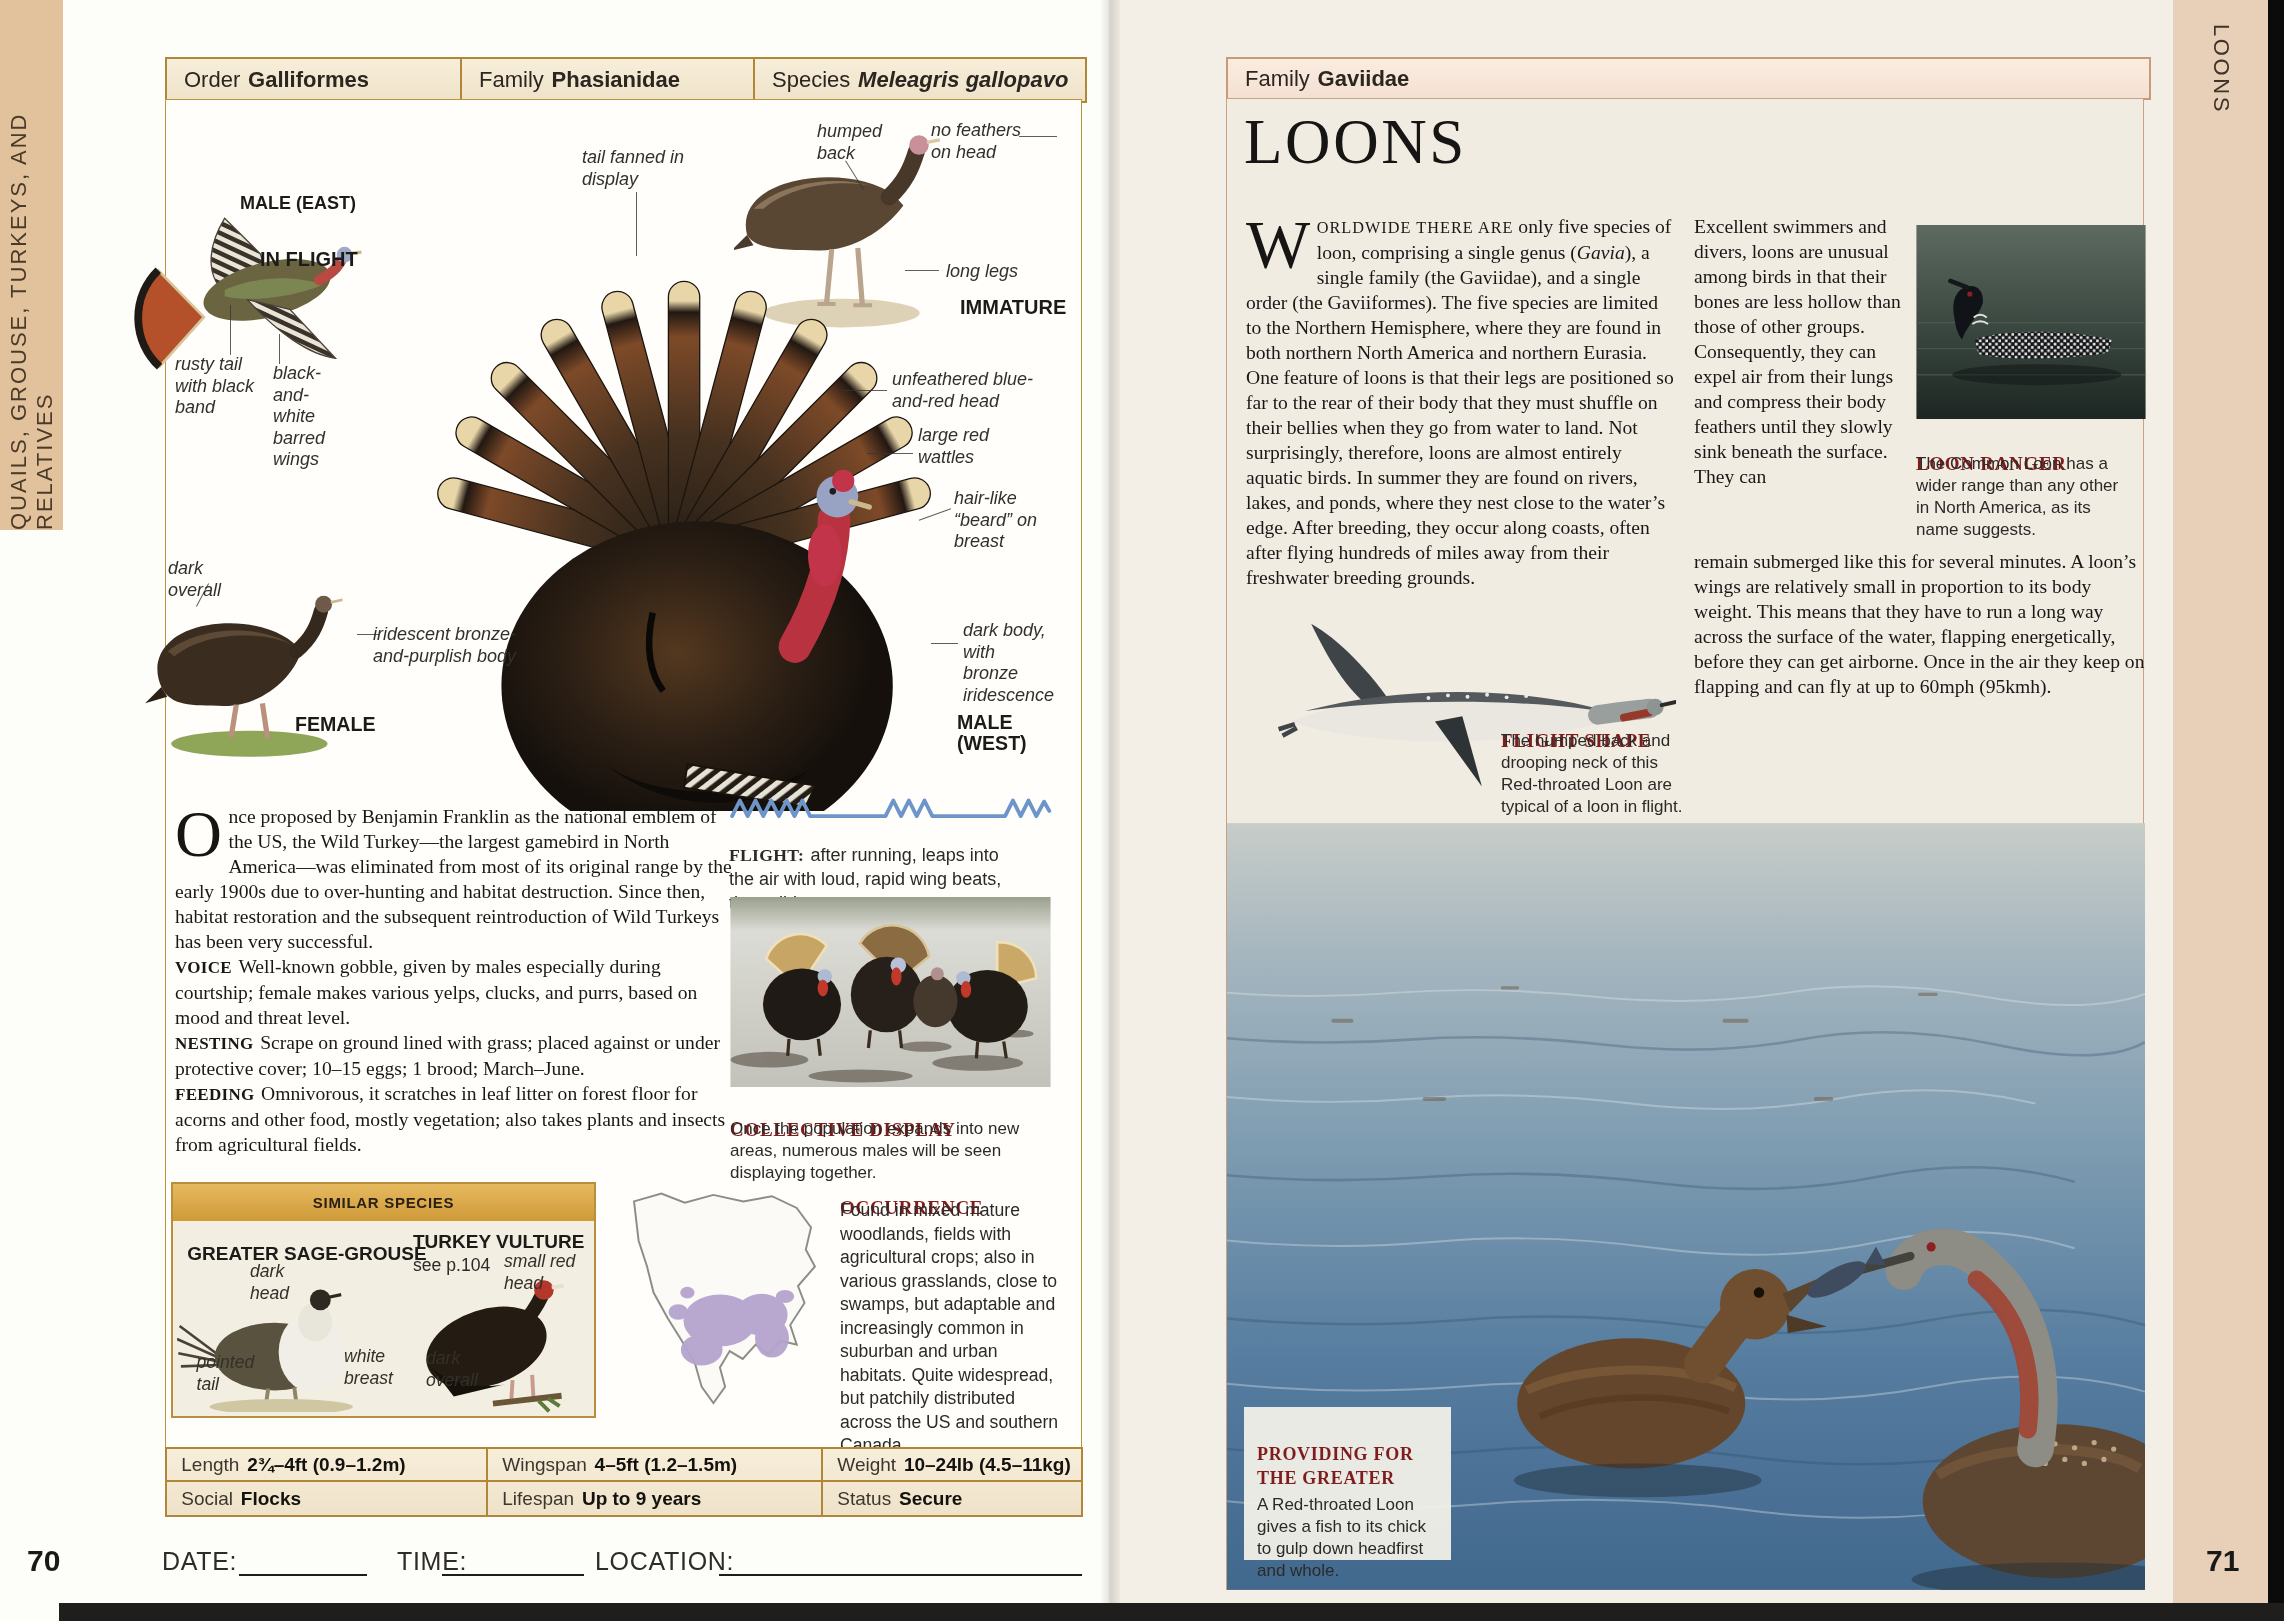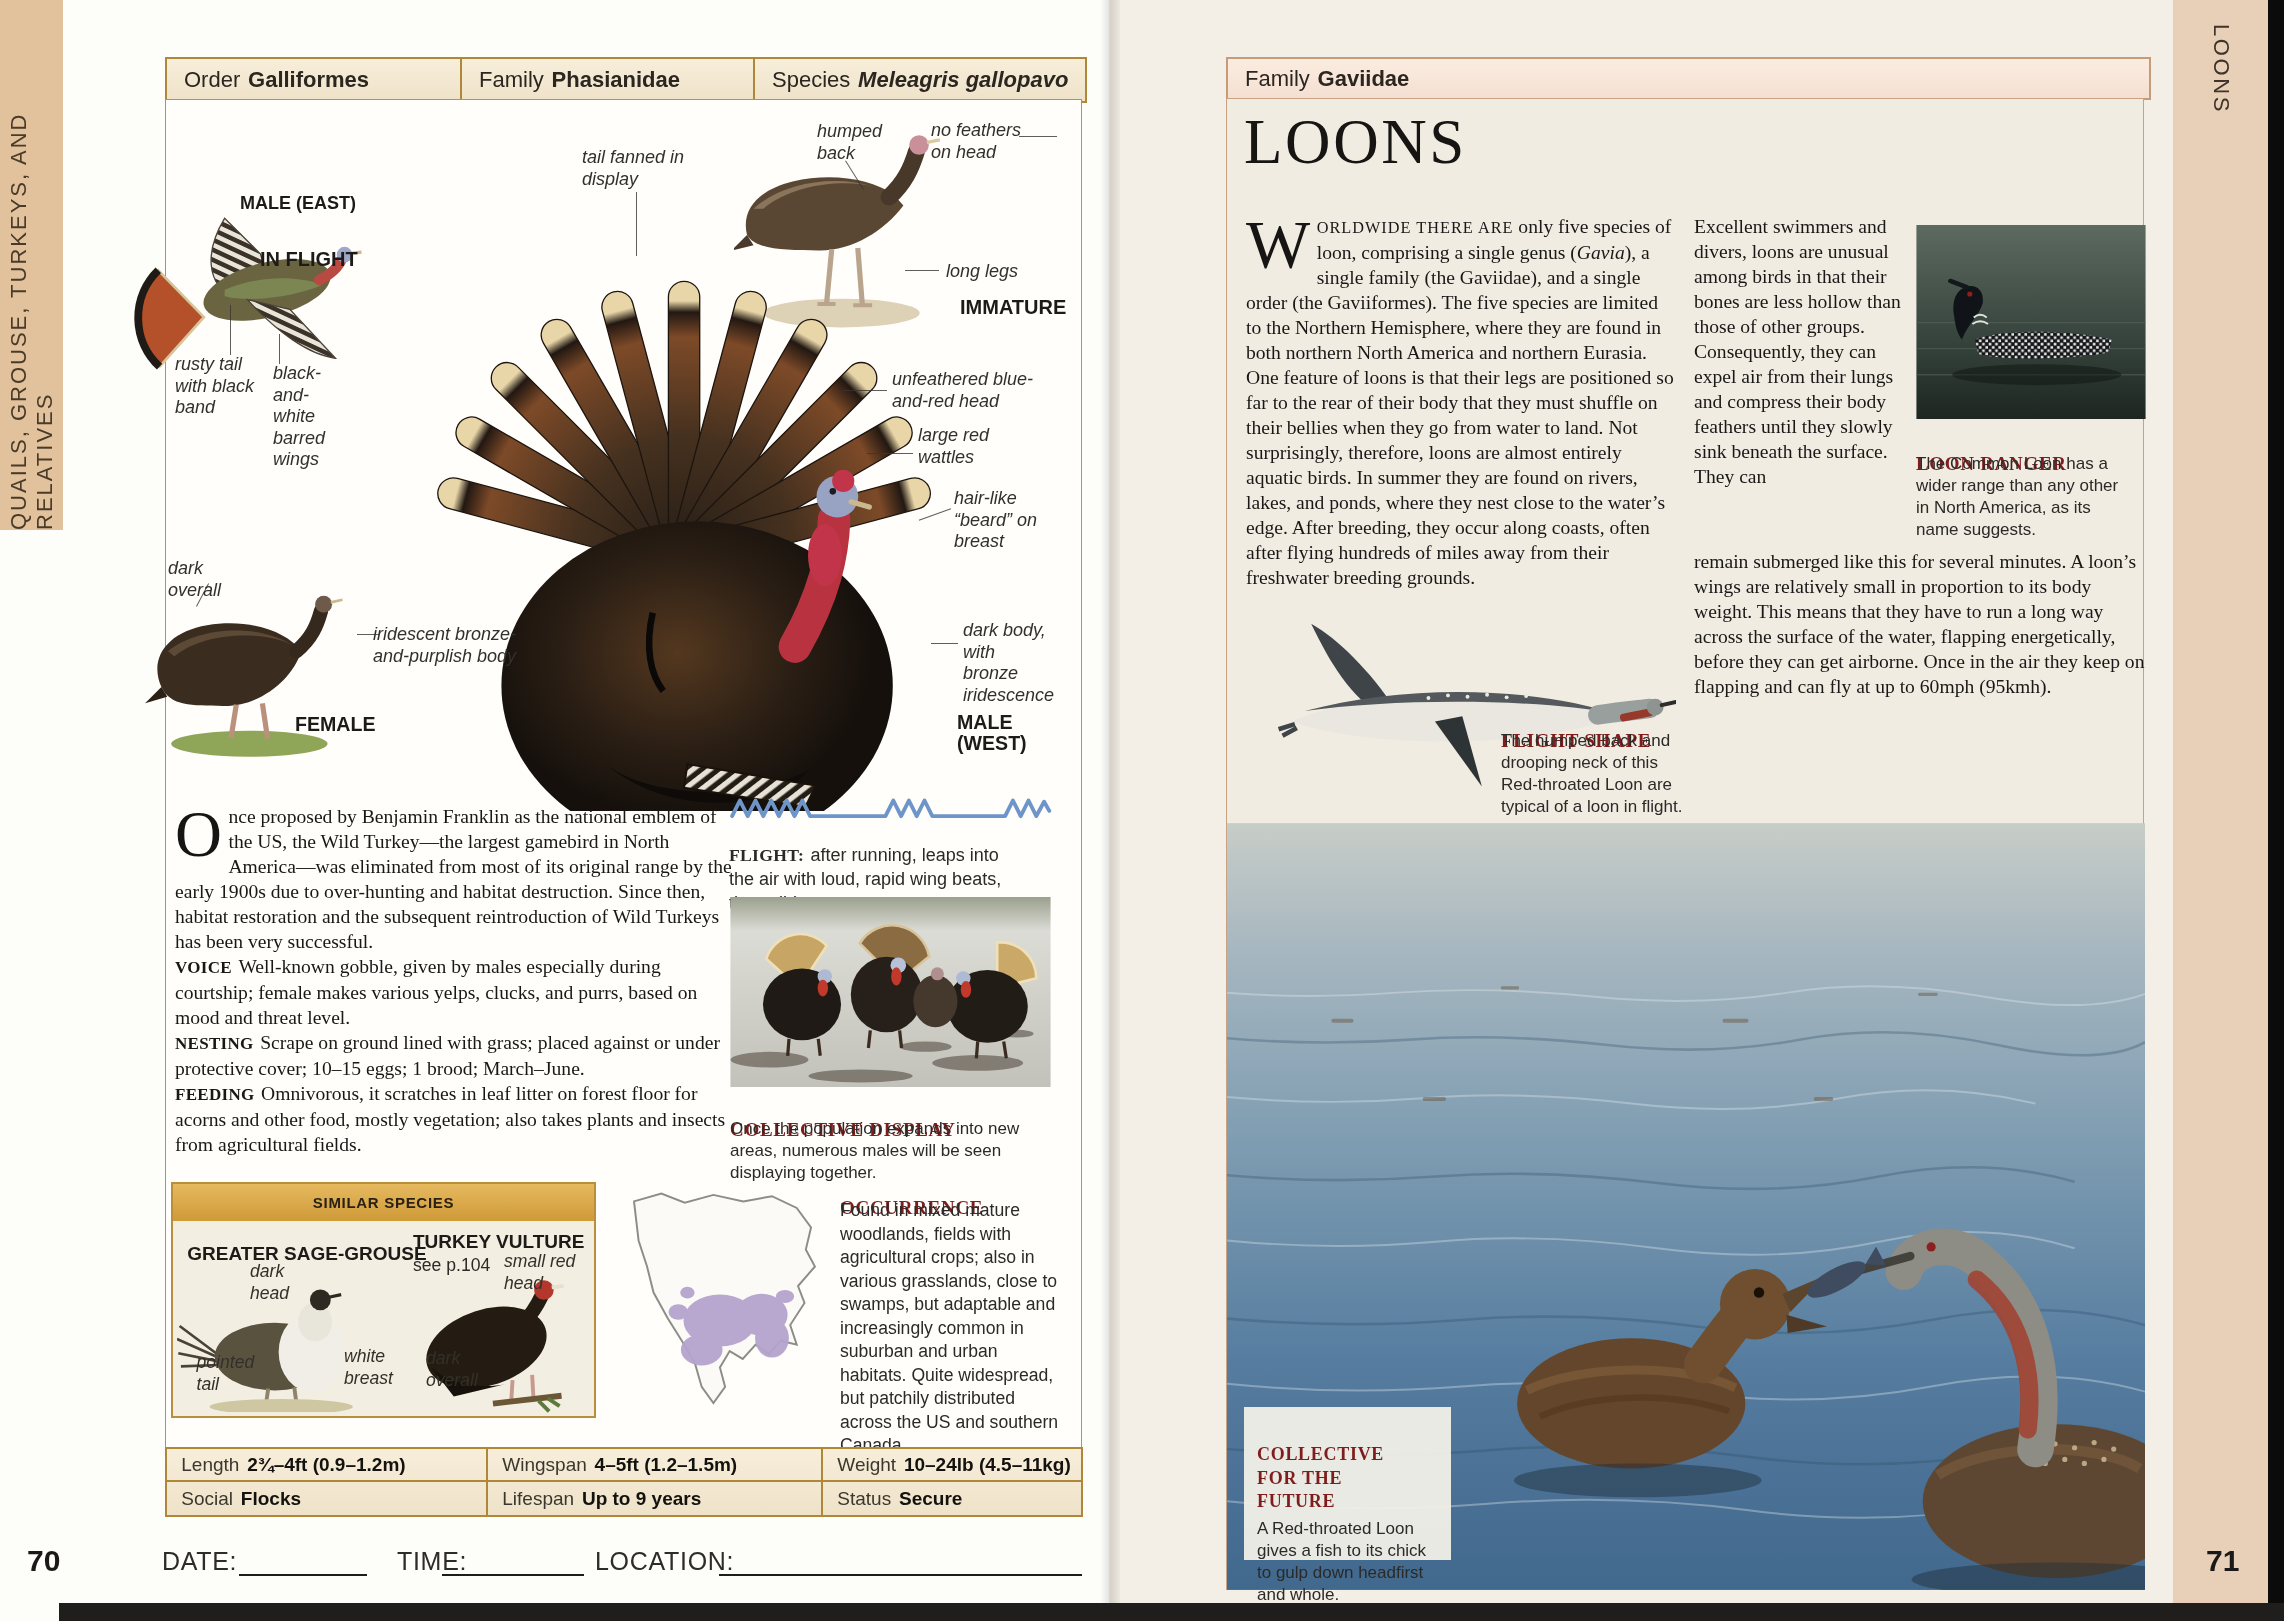--- a/index.html
+++ b/index.html
@@ -524,21 +524,21 @@
             <ellipse cx="935" cy="700" rx="50" ry="17" fill="#3f4c60"></ellipse>
             <path d="M985,700 L1012,684 L1012,716 Z" fill="#3f4c60"></path>
           </g>
         <circle cx="1080" cy="650" r="7" fill="#8c1f1f"></circle>
         <ellipse cx="1270" cy="1160" rx="220" ry="26" fill="#1f2c38" opacity="0.45"></ellipse>
       </g>
     </svg>
   </div>
 
   <div class="abs" style="left:1244px;top:1407px;width:207px;height:153px;background:rgba(242,240,232,0.95);padding:10.4px 13px;box-sizing:border-box;">
-    <div class="cap-title" style="font-size:18px;line-height:23.5px;width:157px;">COLLECTIVE FOR THE FUTURE</div>
+    <div class="cap-title" style="font-size:18px;line-height:23.5px;width:157px;">PROVIDING FOR THE GREATER</div>
     <div class="cap-text" style="margin-top:3.9px;">A Red-throated Loon gives a fish to its chick to gulp down headfirst and whole.</div>
   </div>
 
   <div class="abs pgnum" style="left:2206px;top:1544px;">71</div>
 
   <div class="abs spine"></div>
   <div class="abs edge-right"></div>
   <div class="abs edge-bottom"></div>
 
 </div>

